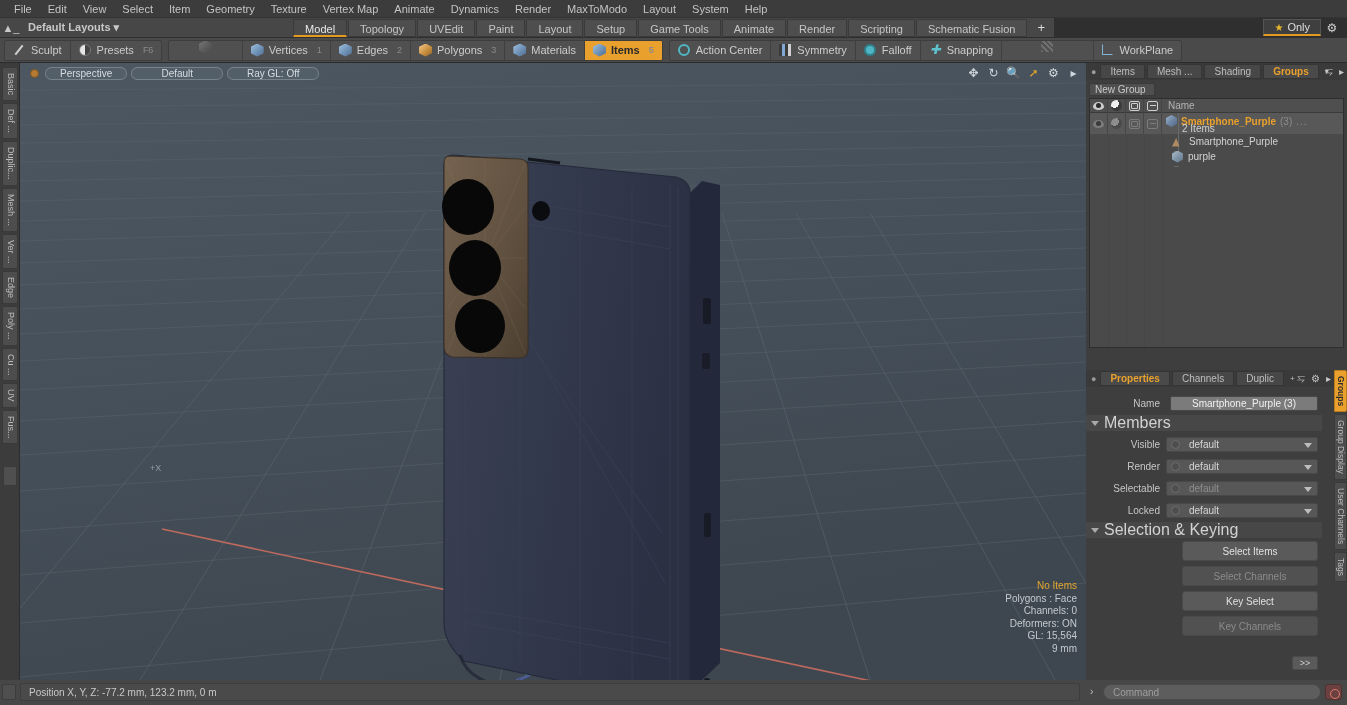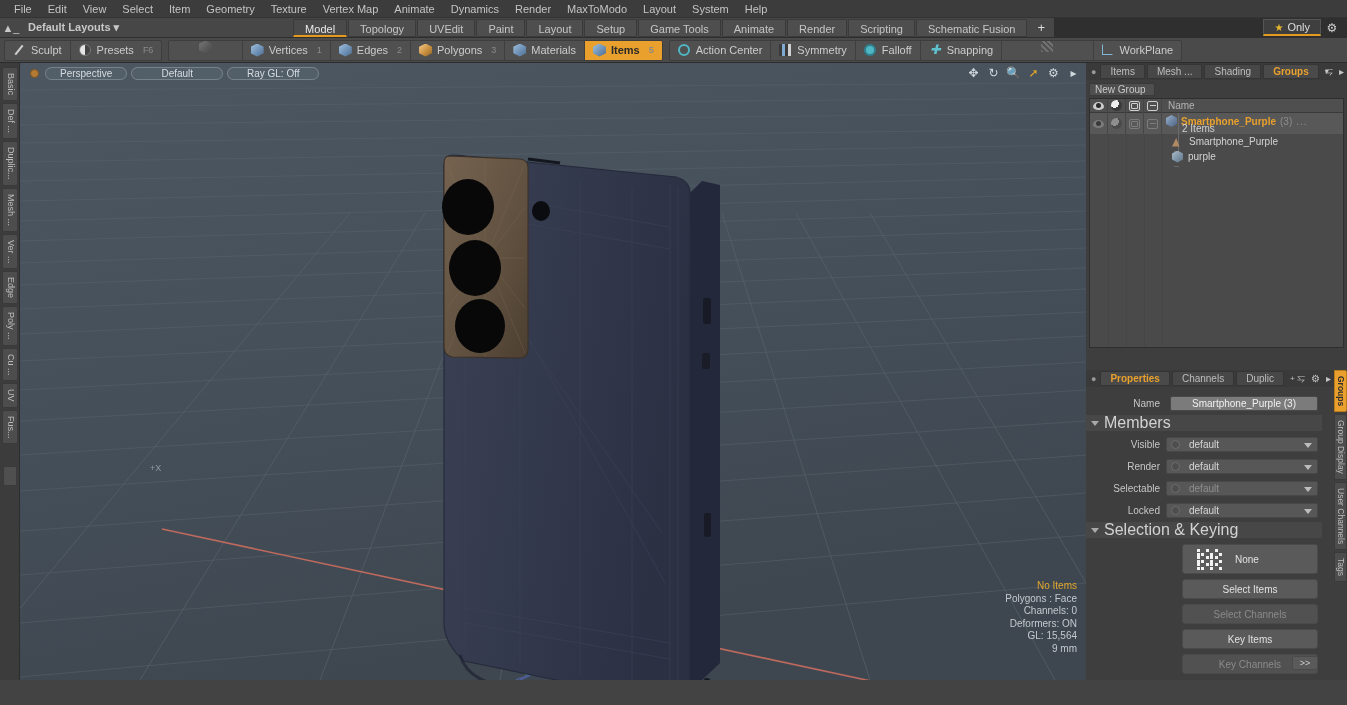--- a/index.html
+++ b/index.html
@@ -710,61 +710,40 @@
               <div class="plabel">Locked</div>
               <div class="pdd"><span class="bub"></span><span>default</span><span class="car"></span></div>
             </div>
           </div>
 
         <div class="section" style="">
           <span class="tri"></span>
           <span>Selection &amp; Keying</span>
         </div>
 
-        <div class="pbtn none" style="margin-top:6px;">
-          <span class="dotgrid" id="dotgrid">
-              <b style="left: 0px; top: 0px;"></b>
-              <b style="left: 0px; top: 3.6px;"></b>
-              <b style="left: 0px; top: 7.2px;"></b>
-              <b style="left: 0px; top: 10.8px;"></b>
-              <b style="left: 0px; top: 14.4px;"></b>
-              <b style="left: 0px; top: 18px;"></b>
-              <b style="left: 4.4px; top: 3.6px;"></b>
-              <b style="left: 4.4px; top: 10.8px;"></b>
-              <b style="left: 4.4px; top: 18px;"></b>
-              <b style="left: 8.8px; top: 0px;"></b>
-              <b style="left: 8.8px; top: 7.2px;"></b>
-              <b style="left: 8.8px; top: 14.4px;"></b>
-              <b style="left: 13.2px; top: 3.6px;"></b>
-              <b style="left: 13.2px; top: 7.2px;"></b>
-              <b style="left: 13.2px; top: 10.8px;"></b>
-              <b style="left: 13.2px; top: 14.4px;"></b>
-              <b style="left: 13.2px; top: 18px;"></b>
-              <b style="left: 17.6px; top: 0px;"></b>
-              <b style="left: 17.6px; top: 7.2px;"></b>
-              <b style="left: 17.6px; top: 14.4px;"></b>
-              <b style="left: 22px; top: 3.6px;"></b>
-              <b style="left: 22px; top: 10.8px;"></b>
-              <b style="left: 22px; top: 18px;"></b>
-            </span>
-          <span>None</span>
-        </div>
 
         <div id="pp-buttons">
             <div class="pbtn">Select Items</div>
             <div class="pbtn dim">Select Channels</div>
-            <div class="pbtn">Key Items</div>
+            <div class="pbtn">Key Select</div>
             <div class="pbtn dim">Key Channels</div>
           </div>
 
         <div class="pbtn-gt">&gt;&gt;</div>
       </div>
 
       <div class="rstrip" id="right-tabs">
           <div class="rtab active">Groups</div>
           <div class="rtab">Group Display</div>
           <div class="rtab">User Channels</div>
           <div class="rtab">Tags</div>
         </div>
     </div>
   </div>
 
+  <div class="statusbar">
+    <div class="sb-lefticon"></div>
+    <div class="sb-left">Position X, Y, Z:   -77.2 mm,  123.2 mm, 0 m</div>
+    <div class="sb-caret">›</div>
+    <div class="cmdfield">Command</div>
+    <div class="cmdbtn"></div>
+  </div>
 </div>
 
 </body></html>

